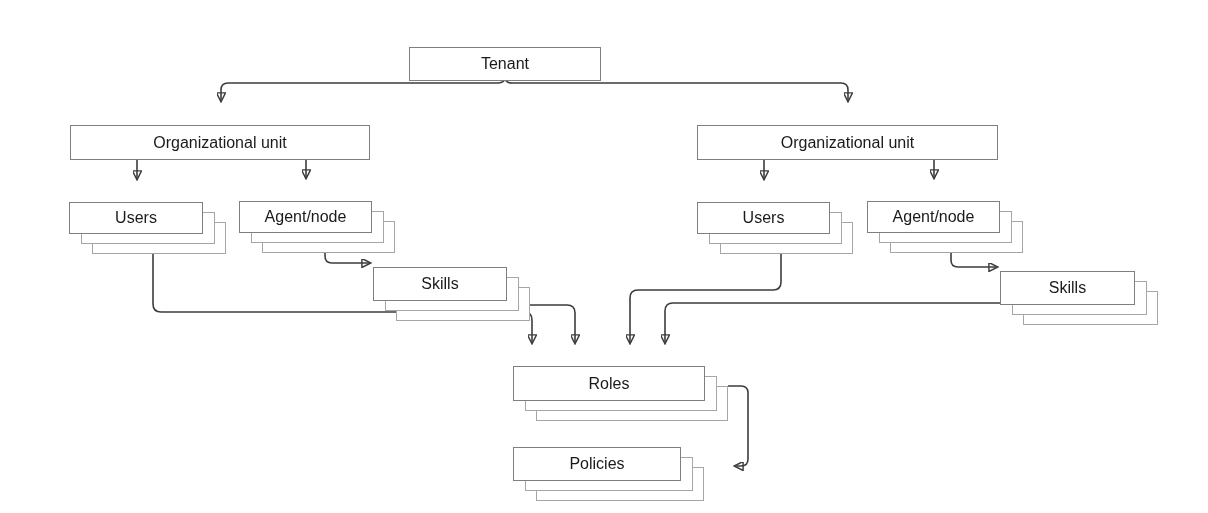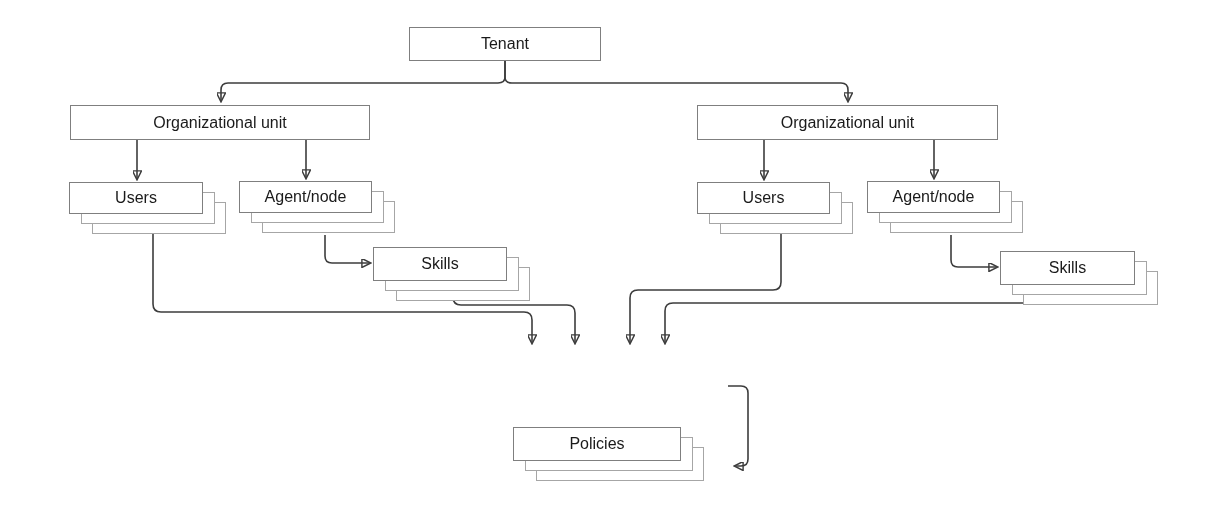--- a/index.html
+++ b/index.html
@@ -12,21 +12,21 @@
   }
   svg.connectors{
     position:absolute;left:0;top:0;width:1208px;height:513px;
     z-index:0;
   }
   svg.connectors path{
     fill:none;
     stroke:#3d3d3d;
     stroke-width:1.6;
   }
-  .node{position:absolute;z-index:1;}
+  .node{position:absolute;z-index:1;margin-top:20px;}
   .node .layer{
     position:absolute;left:0;top:0;right:0;bottom:0;
     background:#ffffff;border:1px solid #a6a6a6;
     box-sizing:border-box;
   }
   .node .layer.l1{transform:translate(12px,10px);}
   .node .layer.l2{transform:translate(23px,20px);}
   .node .main{
     position:absolute;left:0;top:0;right:0;bottom:0;
     background:#ffffff;border:1px solid #7f7f7f;
@@ -127,20 +127,27 @@
   </div>
 
   <div class="node" style="left:1000px;top:251px;width:135px;height:34px;">
     <div class="layer l2"></div>
     <div class="layer l1"></div>
     <div class="main">
       <span>Skills</span>
     </div>
   </div>
 
+  <div class="node" style="left:513px;top:346px;width:192px;height:35px;">
+    <div class="layer l2"></div>
+    <div class="layer l1"></div>
+    <div class="main">
+      <span>Roles</span>
+    </div>
+  </div>
 
   <div class="node" style="left:513px;top:427px;width:168px;height:34px;">
     <div class="layer l2"></div>
     <div class="layer l1"></div>
     <div class="main">
       <span>Policies</span>
     </div>
   </div>
 
 </div>

